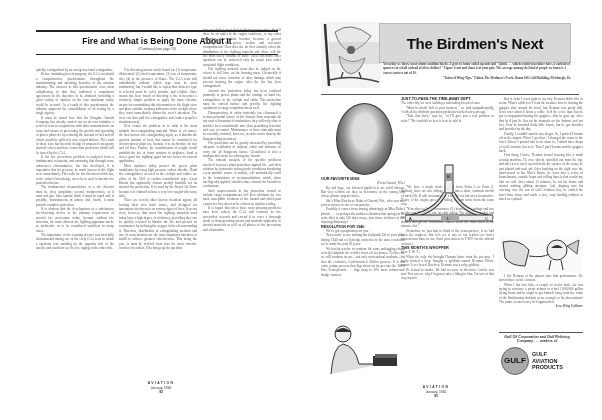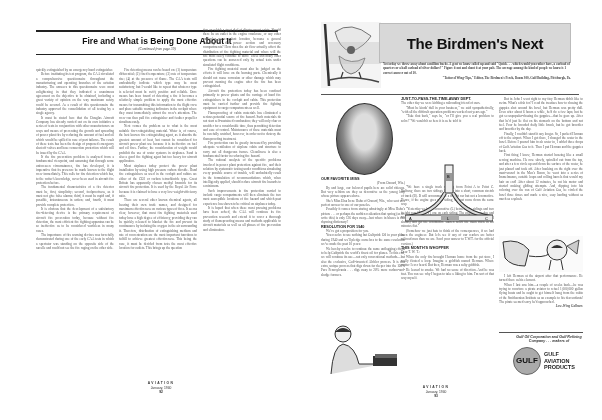--- a/index.html
+++ b/index.html
@@ -19,21 +19,21 @@
   .footer .mag { letter-spacing:1.4px; }
   .banner { position:absolute; left:78px; top:23px; width:190px; height:38px; background:#d8d8d8;
             display:flex; align-items:center; justify-content:center; border:0.5px solid #bbb; }
   .banner span { font-family:"Liberation Sans", sans-serif; font-weight:bold; font-size:15px; color:#111; letter-spacing:-0.2px; }
   .intro { position:absolute; left:82px; top:62px; width:188px; font-size:3.2px; line-height:4.4px; font-weight:bold; color:#444; }
   .intro .sig { text-align:right; margin-top:1px; }
   .head { font-family:"Liberation Sans", sans-serif; font-weight:bold; font-size:3.8px; color:#222; margin:1px 0 1px 0; text-indent:0 !important; }
   .oval { position:absolute; left:35px; top:103px; width:55px; height:70px; border-radius:50%; border:1.5px solid #333;
           background:radial-gradient(ellipse at 50% 40%, #ddd 0 30%, #888 55%, #444 85%); }
   .illus { position:absolute; border:none; }
-  .gulf-ad { position:absolute; left:200px; top:335px; width:72px;margin-left:12px; }
+  .gulf-ad { position:absolute; left:200px; top:335px; width:72px; }
   .gulf-ad .tag { font-family:"Liberation Sans", sans-serif; font-weight:bold; font-style:italic; font-size:3.6px; line-height:4.4px; color:#333; text-align:center; }
   .gulf-logo { display:flex; align-items:center; margin-top:3px; }
   .gulf-disc { width:26px; height:26px; border-radius:50%; background:#aaa; border:1px solid #666; display:flex; align-items:center; justify-content:center;
                font-family:"Liberation Sans", sans-serif; font-weight:bold; font-size:8px; color:#111; }
   .gulf-words { margin-left:3px; font-family:"Liberation Sans", sans-serif; font-weight:bold; font-size:5.5px; line-height:6.5px; color:#222; }
 </style>
 </head>
 <body>
 
 <div class="page left">

